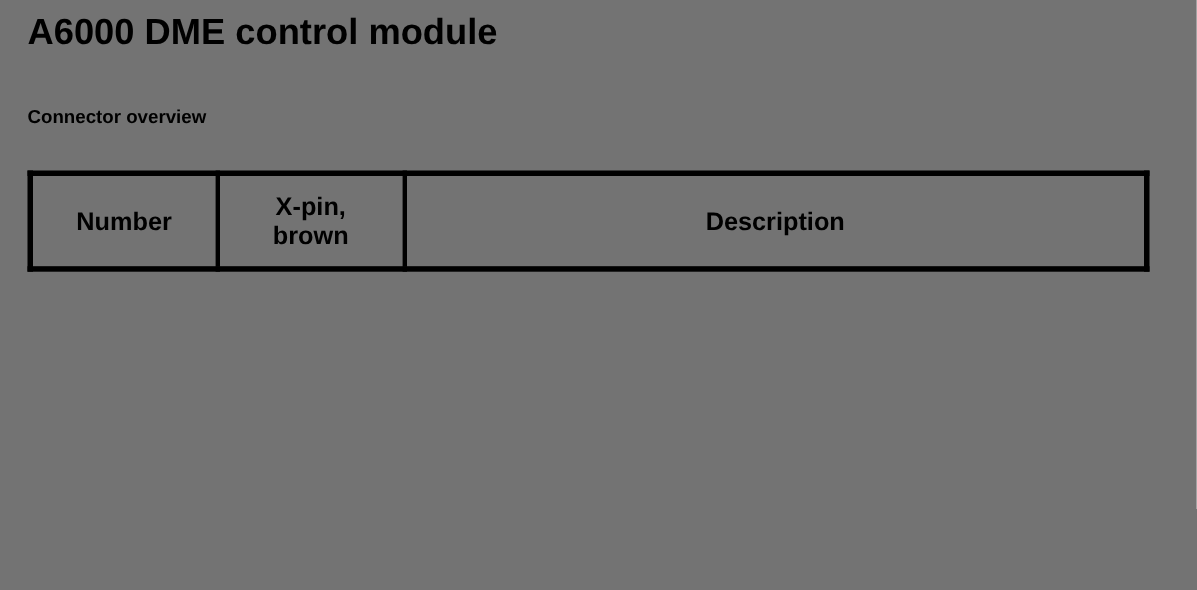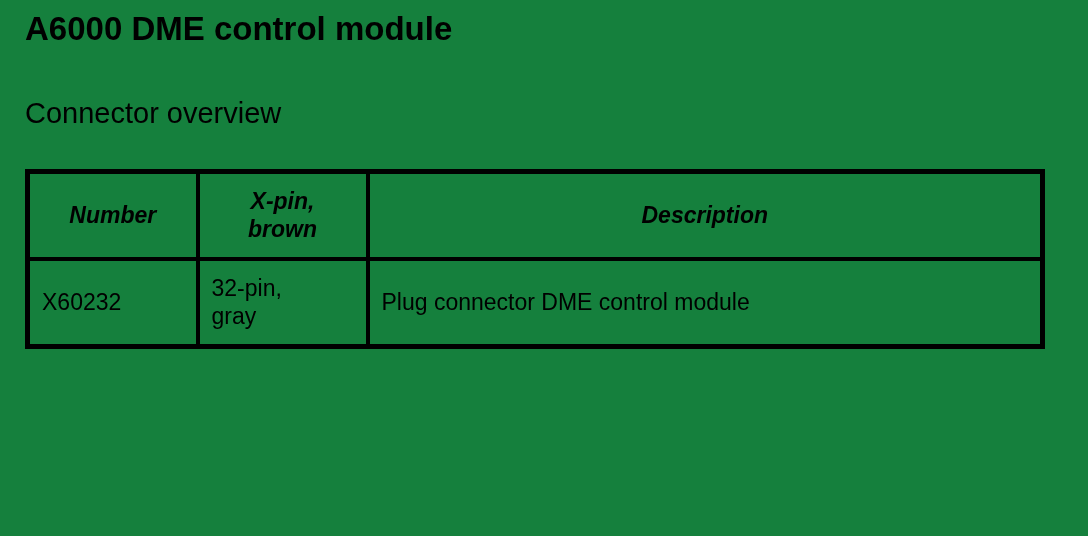--- a/index.html
+++ b/index.html
@@ -6,35 +6,35 @@
     margin: 0;
     padding: 0;
     background: #ffffff;
     color: #000000;
     font-family: "Liberation Sans", sans-serif;
   }
   .page {
     position: relative;
     width: 1088px;
     height: 536px;
-    background: #15803d;
+    background: #737373;
     overflow: hidden;
     box-sizing: border-box;
     padding: 10px 25px 0 25px;
   }
   .page-title {
     font-size: 33px;
     font-weight: bold;
     line-height: 1.15;
     margin: 0;
     letter-spacing: 0px;
   }
   .page-subtitle {
-    font-size: 29px;
-    font-weight: normal;
+    font-size: 17px;
+    font-weight: bold;
     line-height: 1.15;
     margin: 49px 0 16px 0;
   }
   table.connector-table {
     margin-top: 39px;
     border-collapse: collapse;
     table-layout: fixed;
     width: 1015px;
     border: 5px solid #000000;
   }
@@ -55,21 +55,21 @@
   }
   .connector-table td {
     font-size: 23px;
     font-weight: normal;
     text-align: left;
     padding: 0 6px 0 12px;
   }
   col.col-number { width: 170px; }
   col.col-pin    { width: 170px; }
   col.col-desc   { width: 675px; }
-  tr.header-row  { height: 87px; font-style: italic; }
+  tr.header-row  { height: 87px; }
   tr.body-row    { height: 88px; }
 </style>
 </head>
 <body>
 
 <div class="page">
 
   <h1 class="page-title">A6000 DME control module</h1>
 
   <h2 class="page-subtitle">Connector overview</h2>
@@ -82,22 +82,16 @@
     </colgroup>
     <thead>
       <tr class="header-row">
         <th>Number</th>
         <th>X-pin,
 brown</th>
         <th>Description</th>
       </tr>
     </thead>
     <tbody>
-      <tr class="body-row">
-        <td>X60232</td>
-        <td>32-pin,
-gray</td>
-        <td>Plug connector DME control module</td>
-      </tr>
     </tbody>
   </table>
 
 </div>
 
 </body></html>

